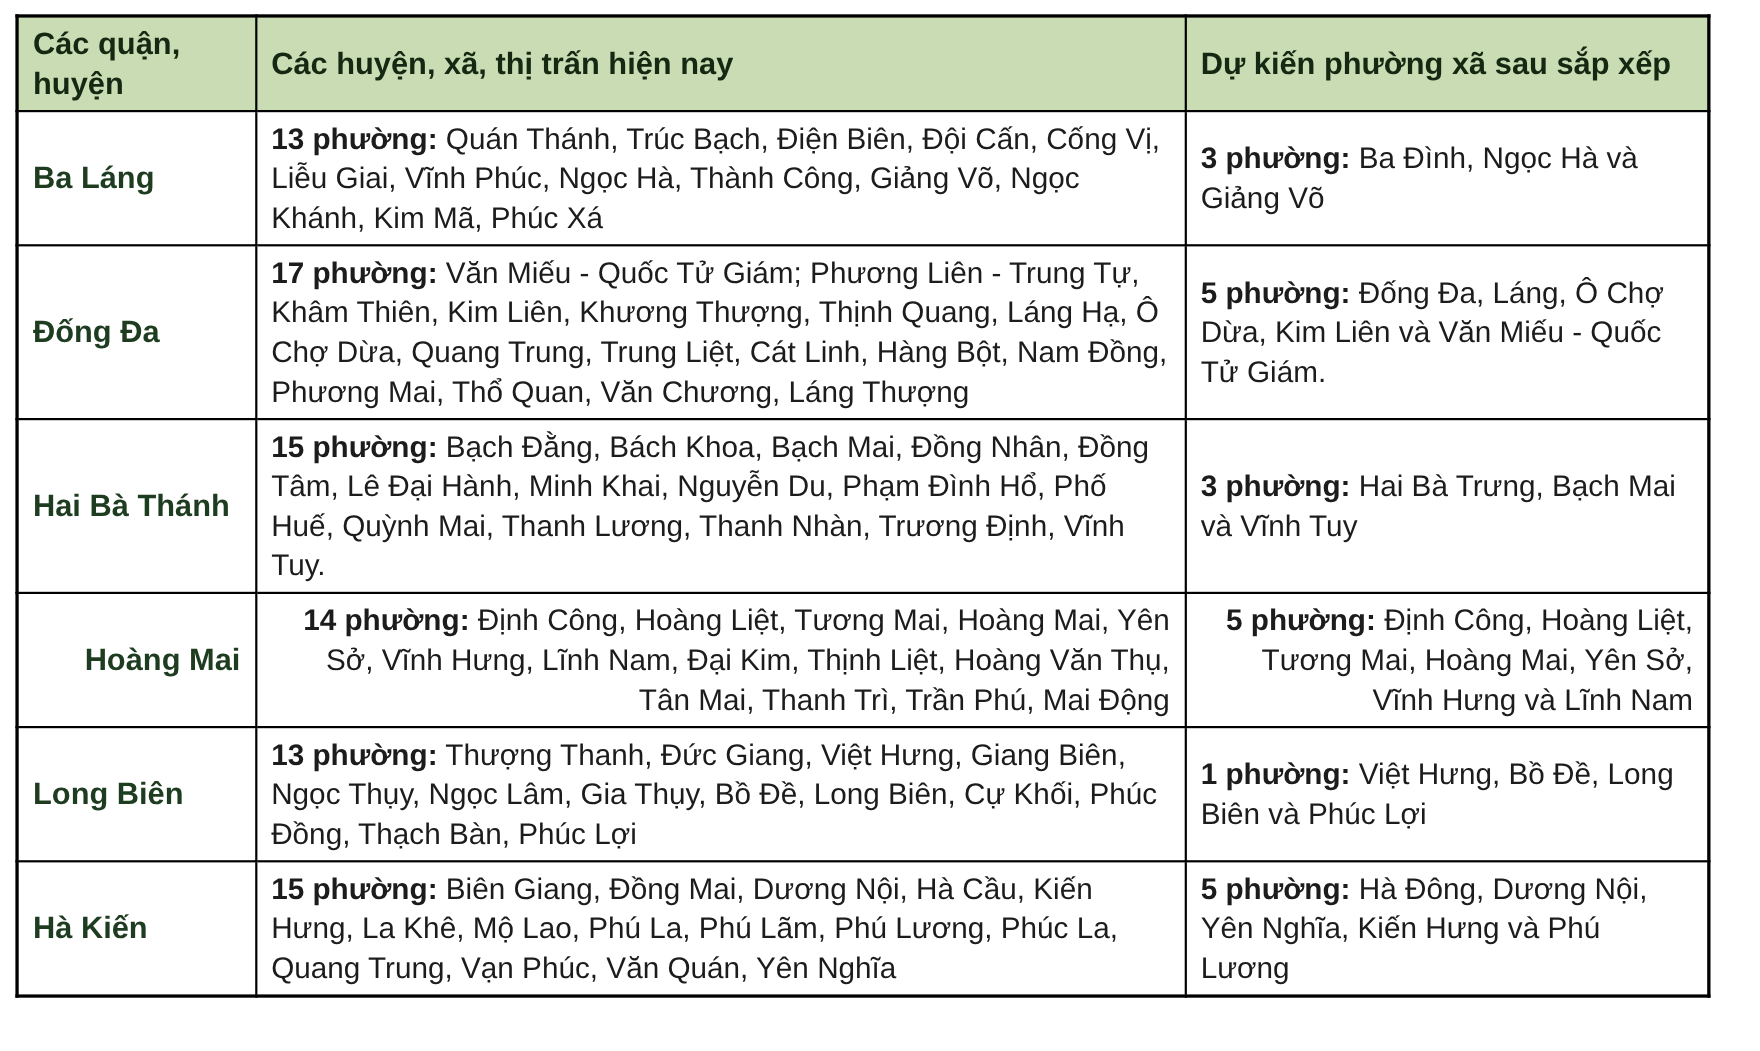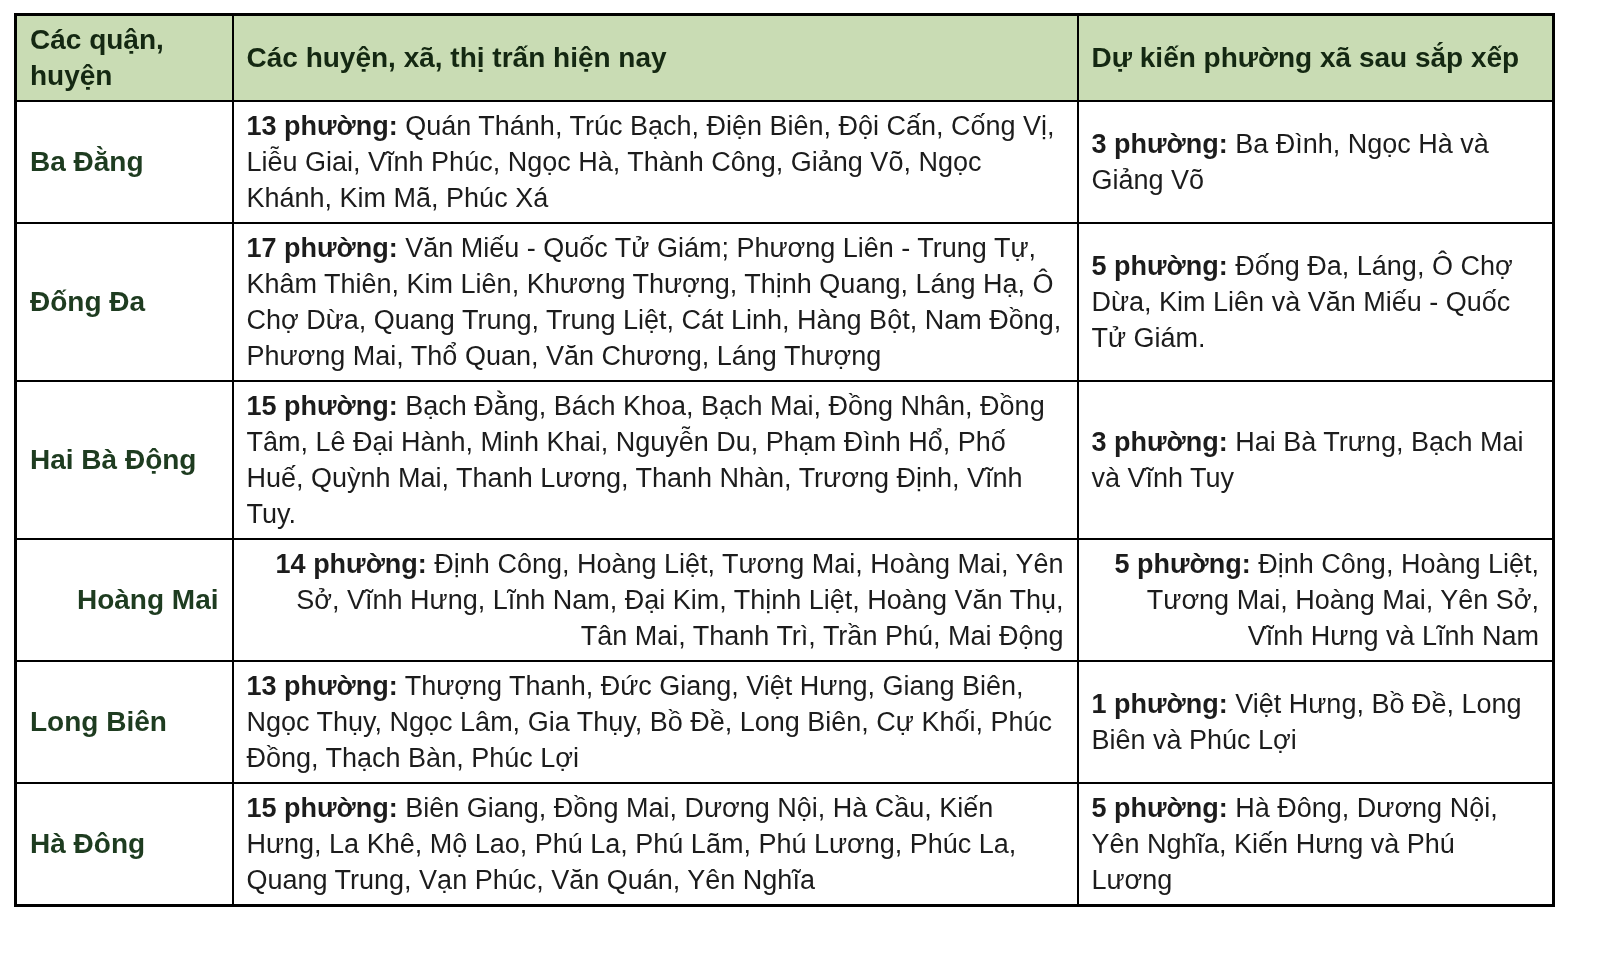--- a/index.html
+++ b/index.html
@@ -74,44 +74,44 @@
     </colgroup>
     <thead>
       <tr>
         <th><span>Các quận, huyện</span></th>
         <th><span>Các huyện, xã, thị trấn hiện nay</span></th>
         <th><span>Dự kiến phường xã sau sắp xếp</span></th>
       </tr>
     </thead>
     <tbody>
       <tr class="r1">
-        <td class="district"><span>Ba Đằng</span></td>
+        <td class="district"><span>Ba Láng</span></td>
         <td><span class="lead">13 phường:</span> <span>Quán Thánh, Trúc Bạch, Điện Biên, Đội Cấn, Cống Vị, Liễu Giai, Vĩnh Phúc, Ngọc Hà, Thành Công, Giảng Võ, Ngọc Khánh, Kim Mã, Phúc Xá</span></td>
         <td><span class="lead">3 phường:</span> <span>Ba Đình, Ngọc Hà và Giảng Võ</span></td>
       </tr>
       <tr class="r2">
         <td class="district"><span>Đống Đa</span></td>
         <td><span class="lead">17 phường:</span> <span>Văn Miếu - Quốc Tử Giám; Phương Liên - Trung Tự, Khâm Thiên, Kim Liên, Khương Thượng, Thịnh Quang, Láng Hạ, Ô Chợ Dừa, Quang Trung, Trung Liệt, Cát Linh, Hàng Bột, Nam Đồng, Phương Mai, Thổ Quan, Văn Chương, Láng Thượng</span></td>
         <td><span class="lead">5 phường:</span> <span>Đống Đa, Láng, Ô Chợ Dừa, Kim Liên và Văn Miếu - Quốc Tử Giám.</span></td>
       </tr>
       <tr class="r3">
-        <td class="district"><span>Hai Bà Động</span></td>
+        <td class="district"><span>Hai Bà Thánh</span></td>
         <td><span class="lead">15 phường:</span> <span>Bạch Đằng, Bách Khoa, Bạch Mai, Đồng Nhân, Đồng Tâm, Lê Đại Hành, Minh Khai, Nguyễn Du, Phạm Đình Hổ, Phố Huế, Quỳnh Mai, Thanh Lương, Thanh Nhàn, Trương Định, Vĩnh Tuy.</span></td>
         <td><span class="lead">3 phường:</span> <span>Hai Bà Trưng, Bạch Mai và Vĩnh Tuy</span></td>
       </tr>
       <tr class="r4">
         <td class="district"><span>Hoàng Mai</span></td>
         <td><span class="lead">14 phường:</span> <span>Định Công, Hoàng Liệt, Tương Mai, Hoàng Mai, Yên Sở, Vĩnh Hưng, Lĩnh Nam, Đại Kim, Thịnh Liệt, Hoàng Văn Thụ, Tân Mai, Thanh Trì, Trần Phú, Mai Động</span></td>
         <td><span class="lead">5 phường:</span> <span>Định Công, Hoàng Liệt, Tương Mai, Hoàng Mai, Yên Sở, Vĩnh Hưng và Lĩnh Nam</span></td>
       </tr>
       <tr class="r6">
         <td class="district"><span>Long Biên</span></td>
         <td><span class="lead">13 phường:</span> <span>Thượng Thanh, Đức Giang, Việt Hưng, Giang Biên, Ngọc Thụy, Ngọc Lâm, Gia Thụy, Bồ Đề, Long Biên, Cự Khối, Phúc Đồng, Thạch Bàn, Phúc Lợi</span></td>
         <td><span class="lead">1 phường:</span> <span>Việt Hưng, Bồ Đề, Long Biên và Phúc Lợi</span></td>
       </tr>
       <tr class="r7">
-        <td class="district"><span>Hà Đông</span></td>
+        <td class="district"><span>Hà Kiến</span></td>
         <td><span class="lead">15 phường:</span> <span>Biên Giang, Đồng Mai, Dương Nội, Hà Cầu, Kiến Hưng, La Khê, Mộ Lao, Phú La, Phú Lãm, Phú Lương, Phúc La, Quang Trung, Vạn Phúc, Văn Quán, Yên Nghĩa</span></td>
         <td><span class="lead">5 phường:</span> <span>Hà Đông, Dương Nội, Yên Nghĩa, Kiến Hưng và Phú Lương</span></td>
       </tr>
     </tbody>
   </table>
 </div>
 
 </body></html>

